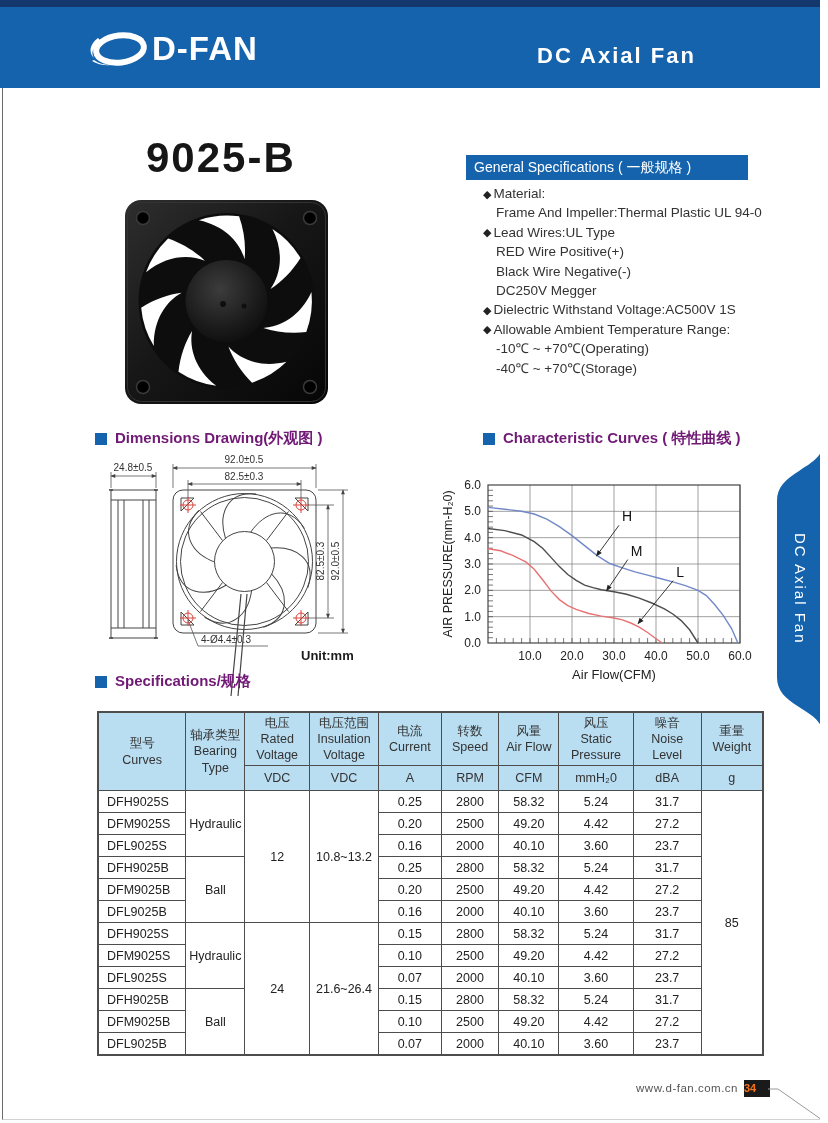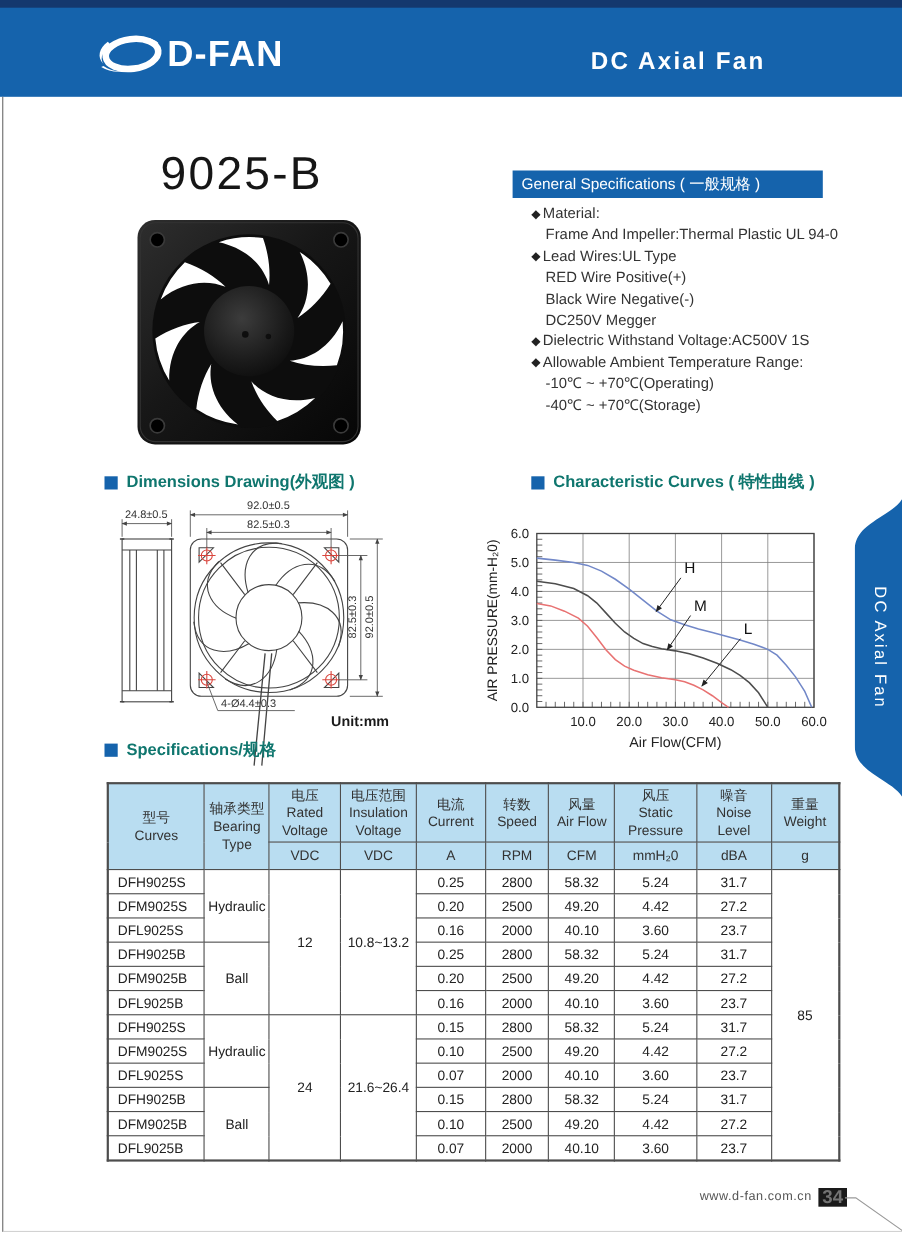--- a/index.html
+++ b/index.html
@@ -11,32 +11,32 @@
   .header-topstrip{position:absolute;left:0;top:0;width:828px;height:7px;background:#14386e;}
   .logo{position:absolute;left:88px;top:28px;display:flex;align-items:center;}
   .logo-text{color:#fff;font-size:33px;font-weight:bold;letter-spacing:1px;margin-left:4px;}
   .header-title{position:absolute;left:303px;top:21px;color:#fff;font-size:41px;font-weight:400;letter-spacing:1px;}
   .header-subtitle{position:absolute;left:537px;top:43px;color:#fff;font-size:22px;font-weight:bold;letter-spacing:2px;}
 
   
   .frame{position:absolute;left:2px;top:88px;width:819px;height:1031px;border-left:1px solid #6a6a6a;border-right:1px solid #9a9a9a;border-bottom:1px solid #d2d2d2;pointer-events:none;}
 
   
-  .model-title{position:absolute;left:146px;top:134px;font-size:42px;font-weight:400;letter-spacing:2px;color:#161616;}
+  .model-title{position:absolute;left:146px;top:134px;font-size:42px;font-weight:700;letter-spacing:2px;color:#161616;}
   .fan-photo{position:absolute;left:122px;top:194px;}
 
   
   .gs-titlebar{position:absolute;left:466px;top:155px;width:274px;height:25px;background:#1563ac;color:#fff;font-size:14px;line-height:25px;padding-left:8px;}
   .gs-list{position:absolute;left:483px;top:184px;width:300px;font-size:13.5px;color:#333;}
   .spec-line{height:19.4px;line-height:19.4px;white-space:nowrap;}
   .spec-line.cont{padding-left:13px;}
   .diamond{font-size:11px;margin-right:2px;color:#222;vertical-align:0.5px;}
 
   
-  .sec-heading{position:absolute;font-size:15px;font-weight:bold;color:#0f766e;display:flex;align-items:center;}
+  .sec-heading{position:absolute;font-size:15px;font-weight:bold;color:#701a75;display:flex;align-items:center;}
   .blue-square{display:inline-block;width:12px;height:12px;background:#1563ac;margin-right:8px;}
 
   
   .dims-svg{position:absolute;left:88px;top:448px;}
   .chart-svg{position:absolute;left:438px;top:472px;}
   svg text{font-family:"Liberation Sans",sans-serif;}
 
   
   .spec-table{position:absolute;left:97px;top:711px;width:667px;border-collapse:collapse;table-layout:fixed;font-size:12.5px;color:#222;border:2px solid #4d4d4d;}
   .spec-table th,.spec-table td{border:1px solid #4d4d4d;padding:0 2px;text-align:center;}
@@ -46,21 +46,21 @@
   .spec-table .cn,.spec-table .en{line-height:1.3;}
   .spec-table tbody td{height:21px;background:#fff;}
   .spec-table tbody td:first-child{text-align:left;padding-left:8px;}
 
   
   .side-tab{position:absolute;left:777px;top:443px;width:46px;height:292px;}
   .side-tab-label{position:absolute;left:0;top:0;width:46px;height:292px;display:flex;align-items:center;justify-content:center;writing-mode:vertical-rl;color:#fff;font-size:15px;letter-spacing:2px;}
 
   
   .footer-website{position:absolute;left:600px;top:1082px;width:138px;text-align:right;font-size:11.5px;color:#555;letter-spacing:0.5px;}
-  .page-badge{position:absolute;left:744px;top:1080px;width:26px;height:17px;background:#1a1a1a;color:#737373;font-size:17px;font-weight:bold;text-align:center;line-height:17px;}
+  .page-badge{position:absolute;left:744px;top:1080px;width:26px;height:17px;background:#1a1a1a;color:#f97316;font-size:11px;font-weight:bold;text-align:left;line-height:17px;}
   .footer-line-svg{position:absolute;left:768px;top:1084px;}
 </style>
 </head>
 <body>
 
 <div class="page">
 
   <div class="header">
     <div class="header-topstrip"></div>
     <div class="logo">

